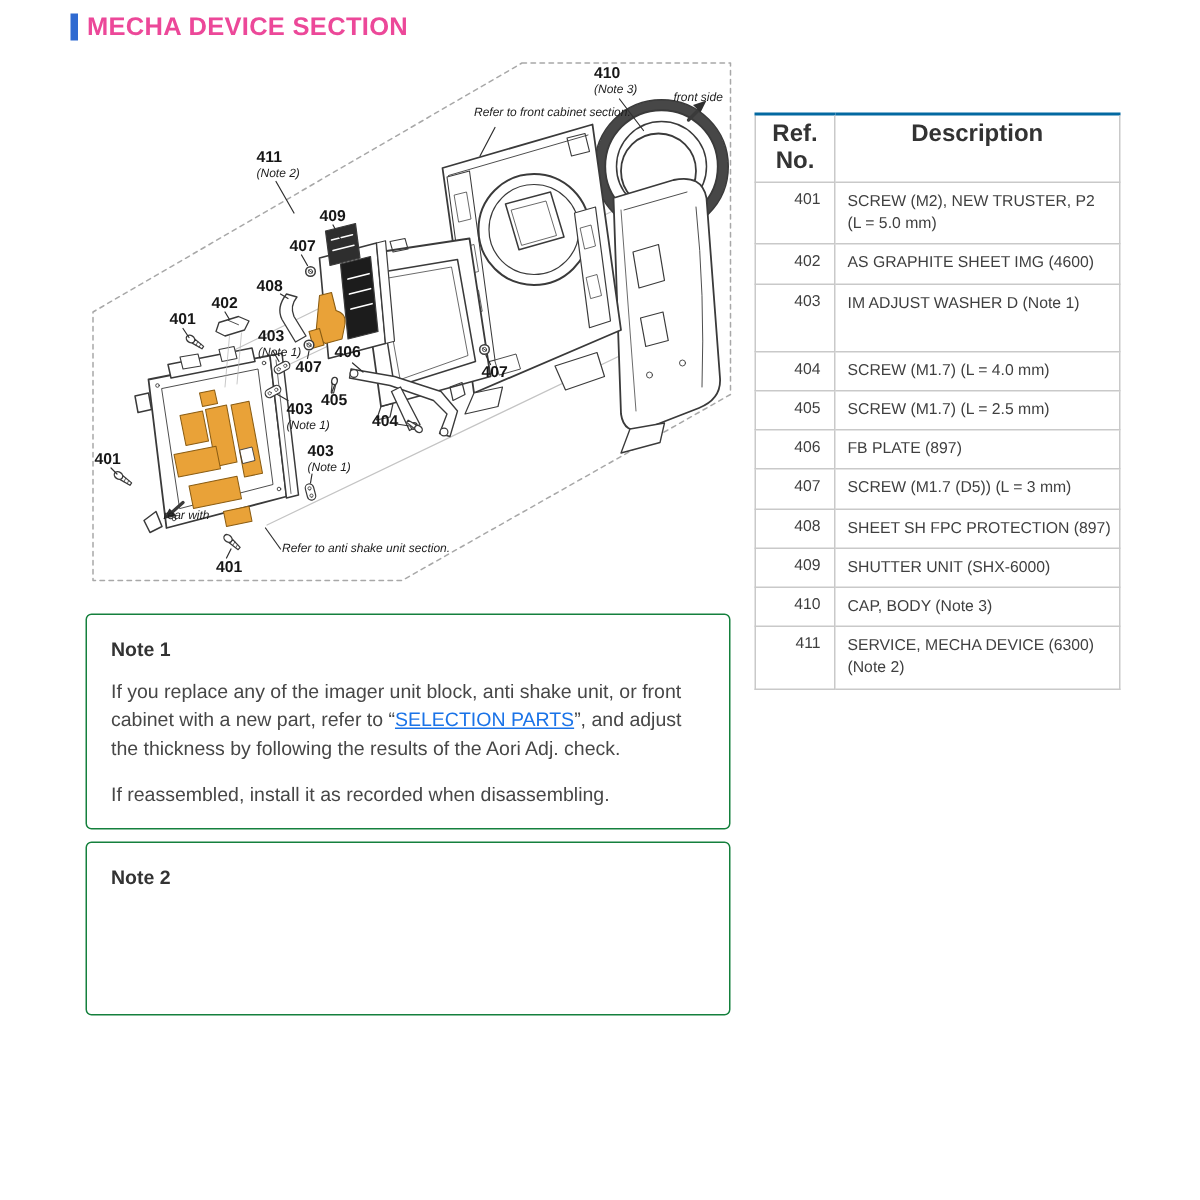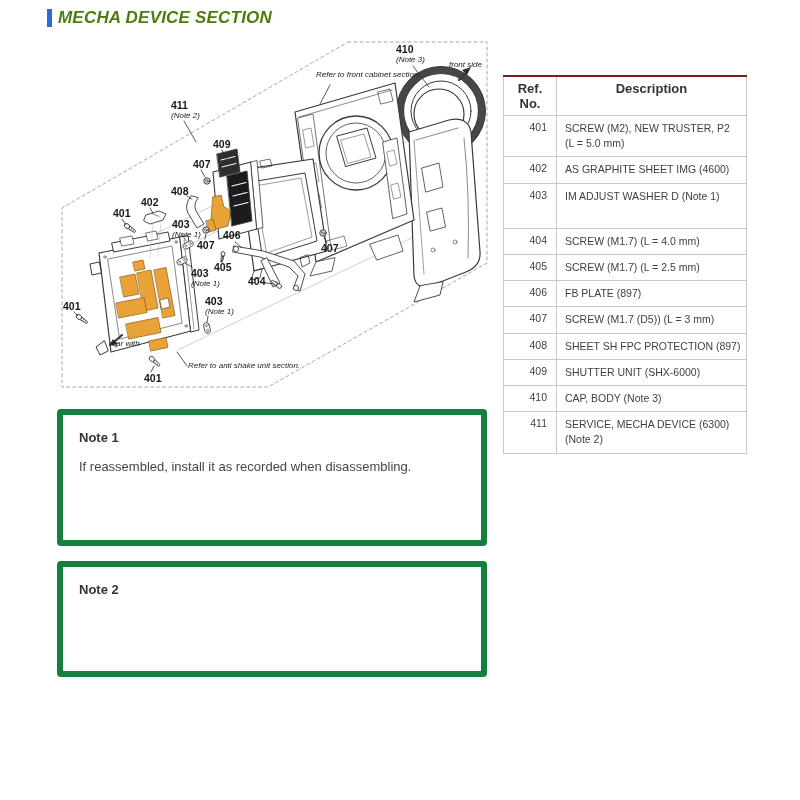--- a/index.html
+++ b/index.html
@@ -1,40 +1,40 @@
 <!DOCTYPE html>
 <html><head>
 <meta charset="utf-8">
 <style>
   html,body{margin:0;padding:0;background:#fff;}
   .page{position:relative;width:800px;height:800px;background:#ffffff;overflow:hidden;
         font-family:"Liberation Sans",sans-serif;color:#333;}
   
   .title-row{position:absolute;left:47px;top:8px;display:flex;align-items:center;}
   .title-accent{width:5px;height:18px;background:#2f6ad1;margin-right:6px;}
-  .page-title{font-size:17px;font-weight:bold;color:#4d7c0f;letter-spacing:.2px;margin:0;font-style:italic;}
+  .page-title{font-size:17px;font-weight:bold;color:#ec4899;letter-spacing:.2px;margin:0;}
   
   .diagram-svg{position:absolute;left:0;top:0;pointer-events:none;}
   .label-layer{position:absolute;left:0;top:0;width:800px;height:800px;pointer-events:none;}
   .dlabel{position:absolute;line-height:1.12;white-space:nowrap;color:#161616;}
   .dlabel .num{font-weight:bold;font-size:10.5px;}
   .dlabel .sub{font-style:italic;font-size:8px;color:#222;}
   .dlabel .ann{font-style:italic;font-size:8px;color:#1c1c1c;}
   
   .parts{position:absolute;left:503px;top:75px;width:244px;border-collapse:collapse;
          font-size:10.5px;color:#3f3f3f;background:#fff;}
   .parts th,.parts td{border:1px solid #c9c9c9;vertical-align:top;}
-  .parts thead th{border-top:2px solid #7f1d1d;font-weight:bold;color:#333;
-                  text-align:center;padding:4px 4px;font-size:13px;}
+  .parts thead th{border-top:2px solid #0369a1;font-weight:bold;color:#333;
+                  text-align:center;padding:4px 4px;font-size:16px;}
   .parts td.ref{width:40px;text-align:right;padding:5px 9px 5px 3px;}
   .parts td.desc{padding:5px 4px 5px 8px;line-height:1.45;}
   .parts tr.tall td{height:34px;}
   
   .note{position:absolute;left:57px;width:430px;box-sizing:border-box;background:#fff;
-        border:6px solid #15803d;border-radius:4px;padding:15px 16px 13px 16px;}
+        border:1px solid #15803d;border-radius:4px;padding:15px 16px 13px 16px;}
   .note .note-title{font-size:13px;font-weight:bold;color:#333;margin:0 0 11px 0;}
   .note .note-body{font-size:13px;color:#474747;line-height:19px;margin:0;}
   .note a{color:#1a73e8;text-decoration:underline;pointer-events:auto;}
 </style>
 </head>
 <body>
 
 <div class="page">
 
   <div class="title-row">
@@ -376,20 +376,21 @@
         </tr>
         <tr>
           <td class="ref">411</td>
           <td class="desc">SERVICE, MECHA DEVICE (6300) (Note 2)</td>
         </tr>
       </tbody>
   </table>
 
   <section class="note" style="top:409px;min-height:137px;">
     <h2 class="note-title">Note 1</h2>
+    <p class="note-body"><span>If you replace any of the imager unit block, anti shake unit, or front cabinet with a new part, refer to “</span><a href="#">SELECTION PARTS</a><span>”, and adjust the thickness by following the results of the Aori Adj. check.</span></p>
     <p class="note-body" style="margin-top:12px;">If reassembled, install it as recorded when disassembling.</p>
   </section>
 
   <section class="note" style="top:561px;min-height:116px;">
     <h2 class="note-title">Note 2</h2>
   </section>
 
 
 </div>
 

